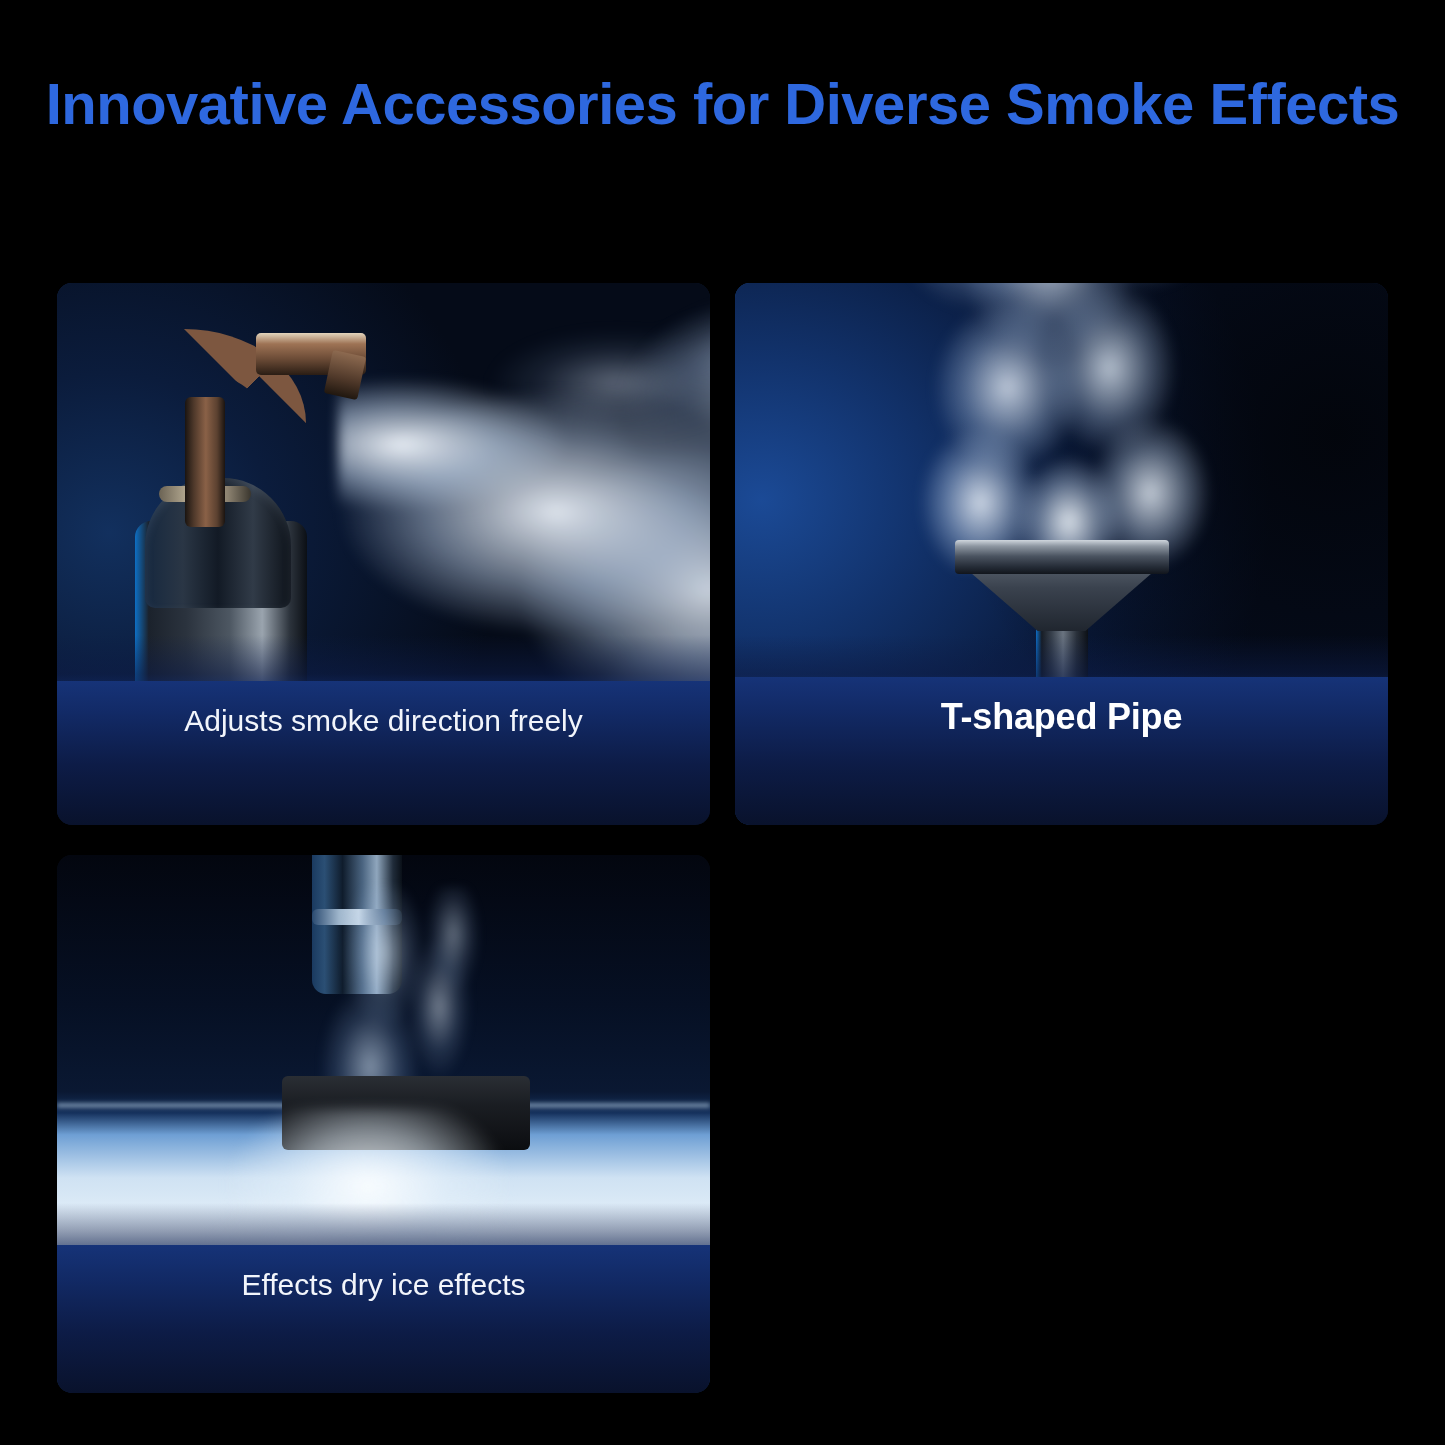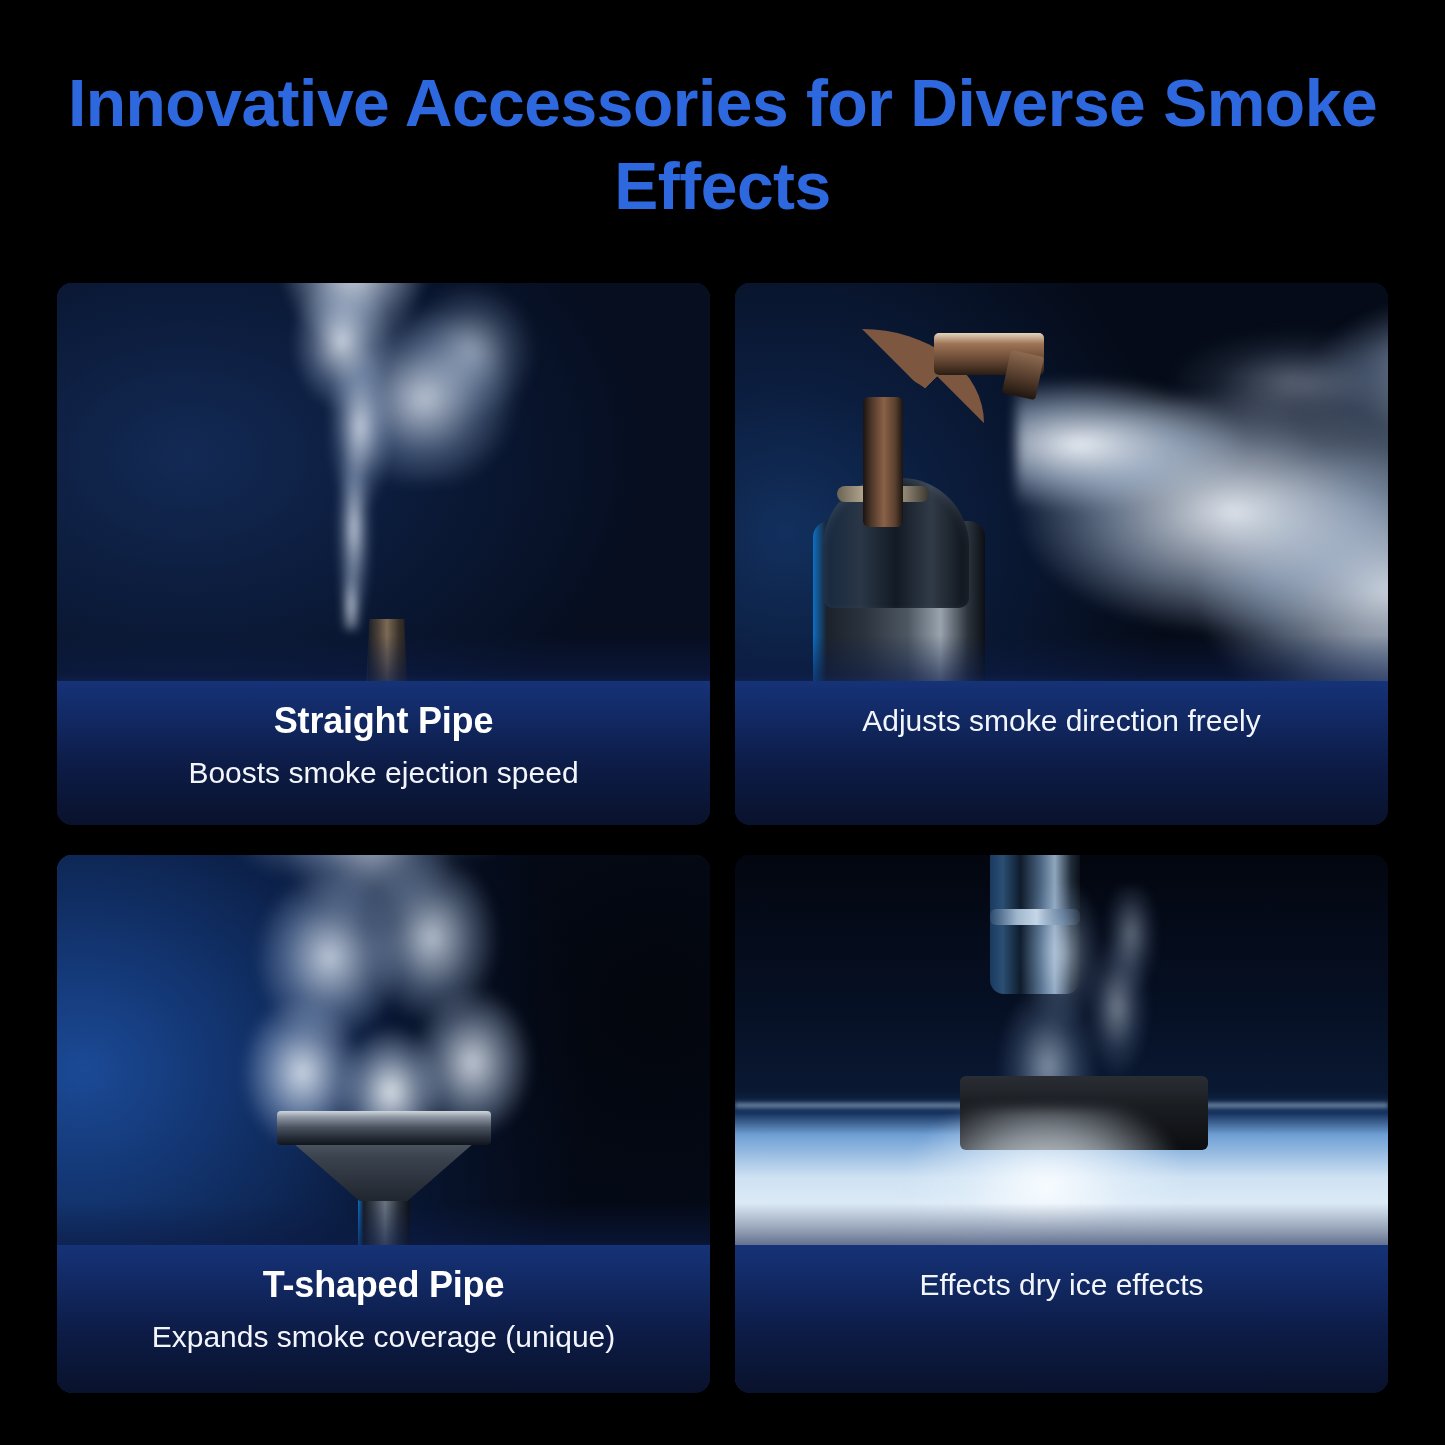--- a/index.html
+++ b/index.html
@@ -19,24 +19,24 @@
     position: relative;
     width: 1445px;
     height: 1445px;
     background: #000000;
   }
 
   
   .headline {
     position: absolute;
     left: 0;
-    top: 18px;
+    top: 28px;
     width: 1445px;
     text-align: center;
-    font-size: 66px;
+    font-size: 58px;
     line-height: 1.26;
     font-weight: bold;
     color: #2E68DF;
     letter-spacing: -0.5px;
     padding: 0 40px;
     box-sizing: border-box;
   }
 
   
   .grid {
@@ -429,35 +429,20 @@
 </style>
 </head>
 <body>
 
 <div class="page">
 
   <h1 class="headline">Innovative Accessories for Diverse Smoke Effects</h1>
 
   <div class="grid">
 
-    <div class="card row1">
-      <div class="photo">
-        <div class="bg1"></div>
-        <div class="plume1b"></div>
-        <div class="plume1"></div>
-        <div class="body1"></div>
-        <div class="collar1"></div>
-        <div class="nozzle1"></div>
-      </div>
-      <div class="fade"></div>
-      <div class="caption">
-        <div class="caption-title">Straight Pipe</div>
-        <div class="caption-sub">Boosts smoke ejection speed</div>
-      </div>
-    </div>
 
     <div class="card row1">
       <div class="photo">
         <div class="bg2"></div>
         <div class="wisp2"></div>
         <div class="cloud2"></div>
         <div class="dev2"></div>
         <div class="dome2"></div>
         <div class="dome2cap"></div>
         <div class="pipe2v"></div>
@@ -477,21 +462,20 @@
         <div class="bg3b"></div>
         <div class="fan3"></div>
         <div class="tbase3"></div>
         <div class="tstem3"></div>
         <div class="tfun3"></div>
         <div class="thead3"></div>
       </div>
       <div class="fade"></div>
       <div class="caption">
         <div class="caption-title">T-shaped Pipe</div>
-        <div class="caption-sub">Expands smoke coverage (unique)</div>
       </div>
     </div>
 
     <div class="card row2">
       <div class="photo">
         <div class="bg4"></div>
         <div class="horizon4"></div>
         <div class="tube4"></div>
         <div class="tube4rim"></div>
         <div class="stream4"></div>

